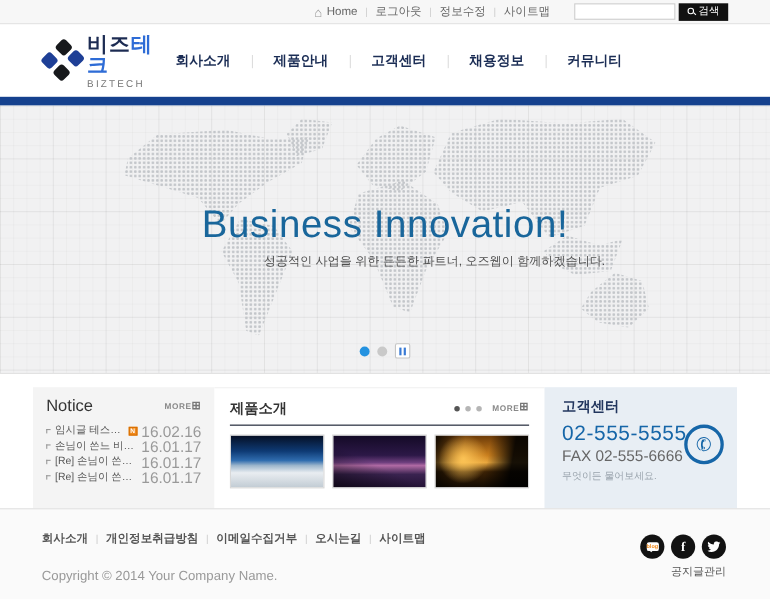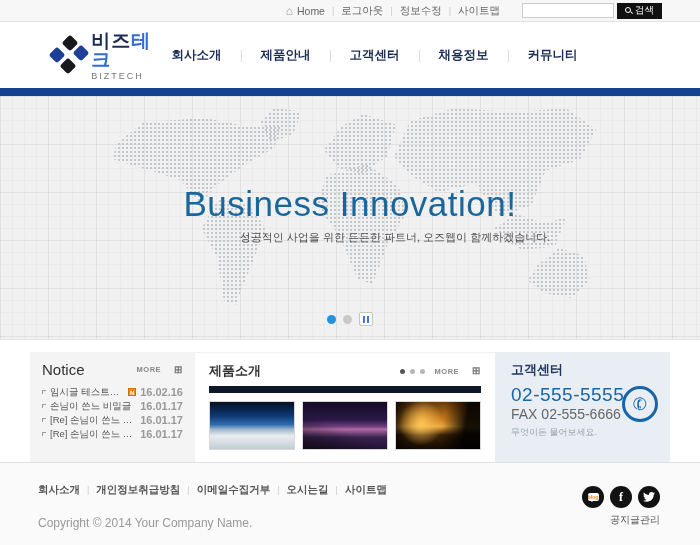--- a/index.html
+++ b/index.html
@@ -13,21 +13,21 @@
   .topbar .sep { color:#ccc; margin:0 7px; font-size:9px; }
   .home-ico { color:#999; font-size:12px; margin-right:4px; }
   .searchwrap { display:flex; align-items:center; margin-left:22px; }
   .search-input { width:92px; height:15px; border:1px solid #ccc; background:#fff; font-size:10px; padding:0 4px; }
   .search-btn { height:16px; margin-left:3px; background:#111; color:#fff; border:none; font-size:9.5px; padding:0 8px; display:flex; align-items:center; gap:3px; cursor:pointer; }
   .mag { display:inline-block; width:7px; height:7px; position:relative; }
   .mag::before { content:""; position:absolute; left:0; top:0; width:4px; height:4px; border:1.3px solid #fff; border-radius:50%; }
   .mag::after { content:""; position:absolute; left:4.5px; top:4.5px; width:3px; height:1.3px; background:#fff; transform:rotate(45deg); }
 
   
-  .header { position:absolute; left:0; top:23px; width:580px; height:65px; background:#fff; display:flex; align-items:center;padding-left:12px; }
+  .header { position:absolute; left:0; top:23px; width:580px; height:65px; background:#fff; display:flex; align-items:center; }
   .logo { display:flex; align-items:center; margin-left:38px; cursor:pointer; }
   .logo-mark { position:relative; width:38px; height:40px; margin-right:12px; }
   .logo-mark i { position:absolute; width:12px; height:12px; border-radius:3px; transform:rotate(45deg); }
   .d1 { left:14px; top:1px;  background:#17191c; }
   .d2 { left:1px;  top:13px; background:#1e3f96; }
   .d3 { left:25px; top:11px; background:#1e3f96; }
   .d4 { left:12px; top:24px; background:#17191c; }
   .logo-txt { line-height:1; }
   .logo-kr { font-size:19px; font-weight:bold; letter-spacing:1px; }
   .logo-kr .p1 { color:#1c2b52; }
@@ -62,36 +62,36 @@
   .dot.on { background:#2492e0; }
   .dot.off { background:#c9c9c9; }
   .pause { width:14px; height:14px; background:#fff; border:1px solid #c5c5c5; border-radius:2px; display:flex; align-items:center; justify-content:center; gap:2px; cursor:pointer; }
   .pause i { width:2px; height:7px; background:#3a7bd5; }
 
   
   .widgets { position:absolute; left:30px; top:352px; width:640px; height:117px; display:flex; }
   .panel-notice { width:165px; background:#f4f4f4; padding:9px 12px 8px 12px; }
   .p-head { display:flex; align-items:center; justify-content:space-between; }
   .notice-title { font-size:15px; color:#333; }
-  .more { display:flex; align-items:center; gap:13px; font-size:7.5px; font-weight:bold; letter-spacing:0.5px; color:#888; cursor:pointer; }
+  .more { display:flex; align-items:center; gap:0; font-size:7.5px; font-weight:bold; letter-spacing:0.5px; color:#888; cursor:pointer; }
   .more .plus { font-size:10px; line-height:1; color:#777; }
   .n-list { margin-top:7px; }
   .n-item { display:flex; align-items:center; font-size:9.5px; color:#555; line-height:14px; cursor:pointer; }
   .n-bullet { width:4px; height:4px; border-left:1px solid #999; border-top:1px solid #999; margin-right:4px; flex:none; }
   .n-text { white-space:nowrap; overflow:hidden; text-overflow:ellipsis; }
   .n-badge { flex:none; width:8px; height:8px; background:#f08a1d; border:1px solid #d86e00; color:#fff; font-size:6px; font-weight:bold; text-align:center; line-height:8px; margin-left:3px; }
-  .n-date { margin-left:auto; color:#999; font-size:11px; padding-left:4px;font-weight:bold; }
+  .n-date { margin-left:auto; color:#999; font-size:14px; padding-left:4px; }
 
   .panel-products { width:300px; background:#fff; padding:9px 14px 8px 14px; border-top:1px solid #f0f0f0; }
   .prod-title { font-size:13px; font-weight:bold; color:#333; }
   .prod-right { display:flex; align-items:center; gap:10px; }
   .pdots { display:flex; gap:5px; }
   .pdots i { width:5px; height:5px; border-radius:50%; cursor:pointer; }
   .pdots .a { background:#555; } .pdots .b { background:#b5b5b5; }
-  .p-headline { border-bottom:7px solid #0f172a; padding-bottom:6px; display:flex; align-items:center; justify-content:space-between; }
+  .p-headline { border-bottom:1px solid #0f172a; padding-bottom:6px; display:flex; align-items:center; justify-content:space-between; }
   .thumbs { margin-top:8px; display:flex; gap:7px; }
   .thumb { width:86px; height:49px; border:1px solid #d8d8d8; cursor:pointer; }
   .t1 { background:linear-gradient(180deg,#050f24 0%,#0e3a74 30%,#2f6cae 48%,#9db6cc 58%,#e9edf1 72%,#c2ccd4 100%); }
   .t2 { background:linear-gradient(25deg, rgba(0,0,0,0.55) 0%, rgba(0,0,0,0) 45%), linear-gradient(180deg,#140a26 0%,#2c1847 38%,#6e3f7e 52%,#b06aa4 58%,#3a2350 75%,#241336 100%); }
   .t3 { background:radial-gradient(circle at 30% 45%, rgba(255,200,90,0.9) 0%, rgba(255,170,60,0) 35%), linear-gradient(100deg, rgba(0,0,0,0.85) 0%, rgba(0,0,0,0) 30%, rgba(0,0,0,0) 55%, rgba(0,0,0,0.9) 80%), linear-gradient(180deg,#6b3a08 0%,#c97e1d 38%,#e8a53c 52%,#3c2205 70%,#120a02 100%); }
 
   .panel-customer { width:175px; background:#e8eef4; padding:9px 14px 8px 16px; position:relative; }
   .cc-title { font-size:13px; font-weight:bold; color:#22365e; }
   .cc-phone { font-size:19px; color:#1666a8; margin-top:5px; letter-spacing:0.5px; }
   .cc-fax { font-size:14px; color:#666; margin-top:0; }

